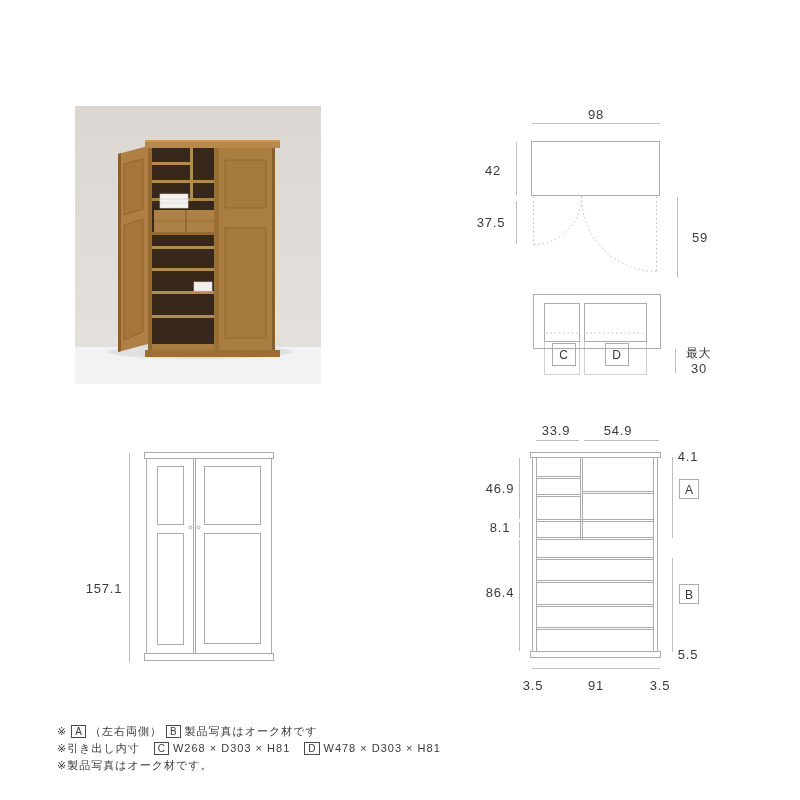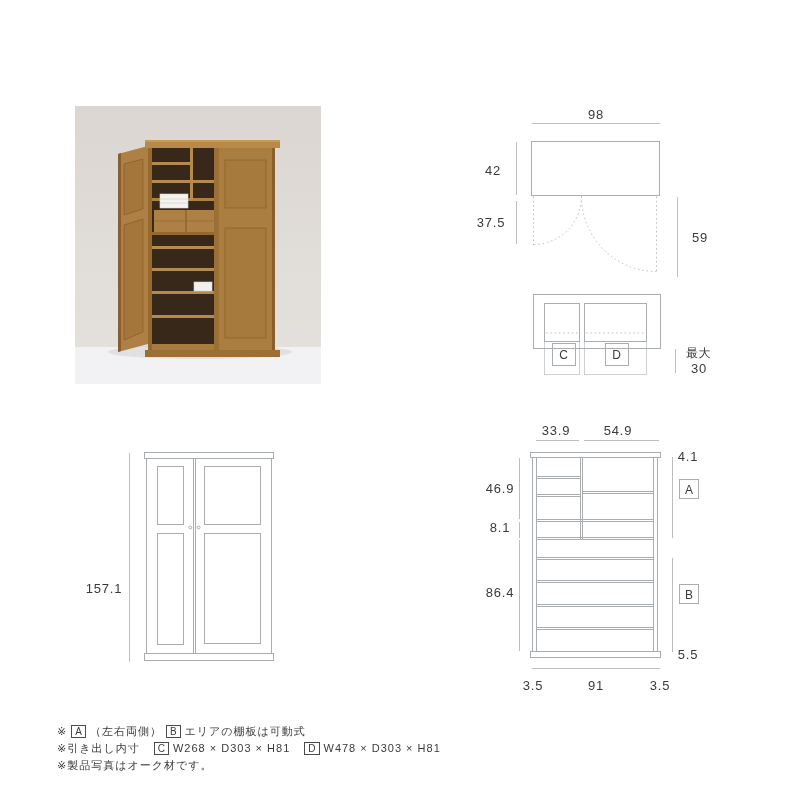--- a/index.html
+++ b/index.html
@@ -217,21 +217,21 @@
   <text class="dim-txt" x="596" y="690" text-anchor="middle">91</text>
   <text class="dim-txt" x="660" y="690" text-anchor="middle">3.5</text>
 </svg>
 
 <div class="abs notes">
   <div class="note-line">
     <span>※</span>
     <span class="lbox">A</span>
     <span>（左右両側）</span>
     <span class="lbox">B</span>
-    <span>エリアの棚板は可動式</span>
+    <span>製品写真はオーク材です</span>
   </div>
   <div class="note-line">
     <span>※</span>
     <span>引き出し内寸</span>
     <span class="gap"></span>
     <span class="lbox">C</span>
     <span>W268 × D303 × H81</span>
     <span class="gap"></span>
     <span class="lbox">D</span>
     <span>W478 × D303 × H81</span>

